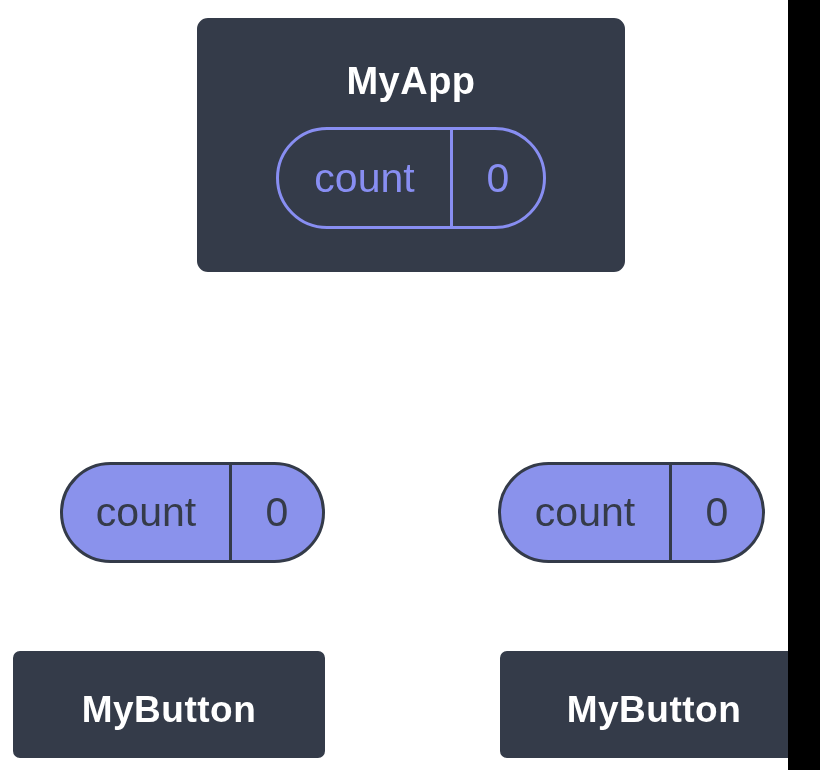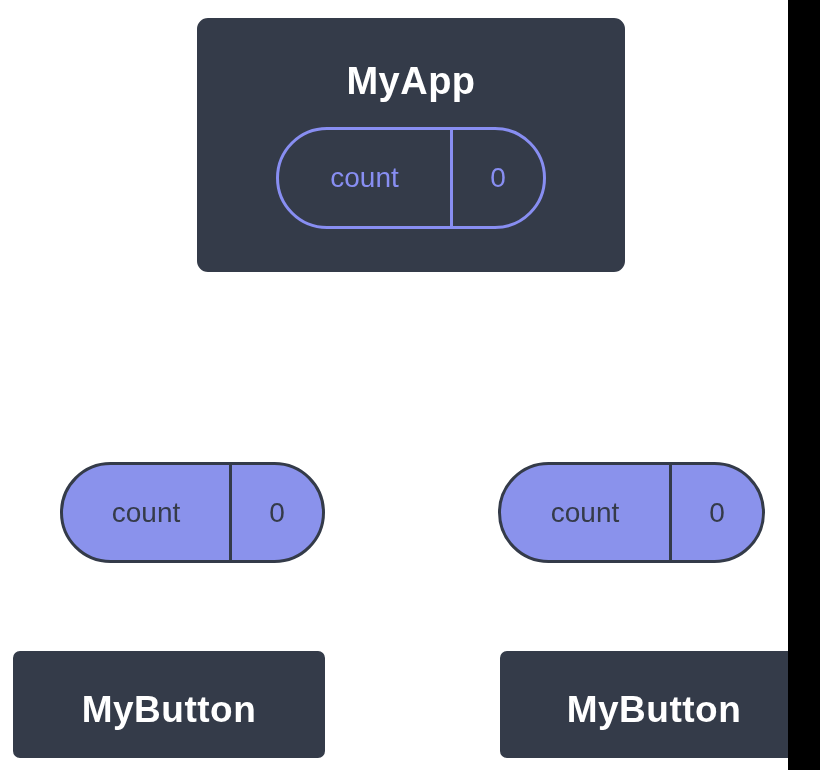--- a/index.html
+++ b/index.html
@@ -63,21 +63,21 @@
     background: #8A92EC;
     border: 3px solid #343B49;
     color: #353B49;
   }
   .prop-pill.left-pill  { left: 60px;  top: 462px; width: 265px; height: 101px; }
   .prop-pill.right-pill { left: 498px; top: 462px; width: 267px; height: 101px; }
   .pill-cell {
     display: flex;
     align-items: center;
     justify-content: center;
-    font-size: 28px;
+    font-size: 41px;
     font-weight: 400;
   }
   .pill-key { flex: 1 1 auto; }
   .pill-value { width: 90px; flex: 0 0 auto; }
   .state-pill .pill-value { border-left: 3px solid #888EF2; }
   .prop-pill  .pill-value { border-left: 3px solid #343B49; }
   .button-card {
     border-radius: 12px;
     display: flex;
     align-items: center;

